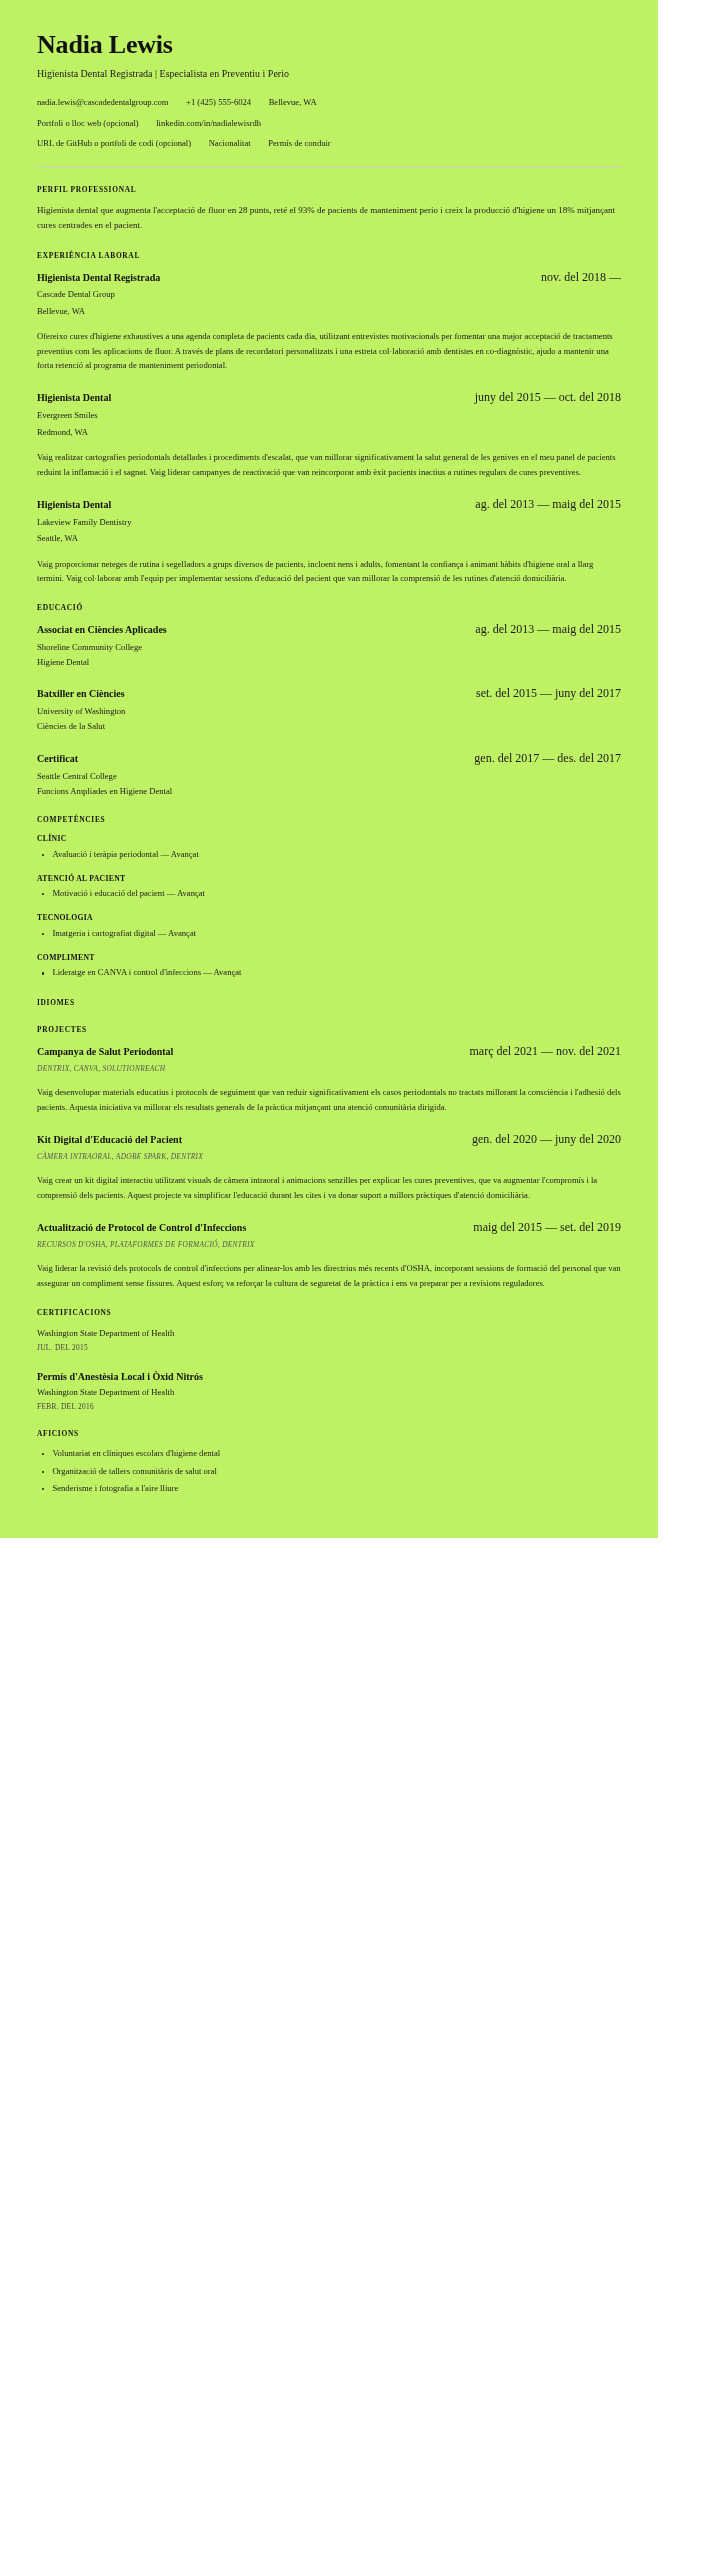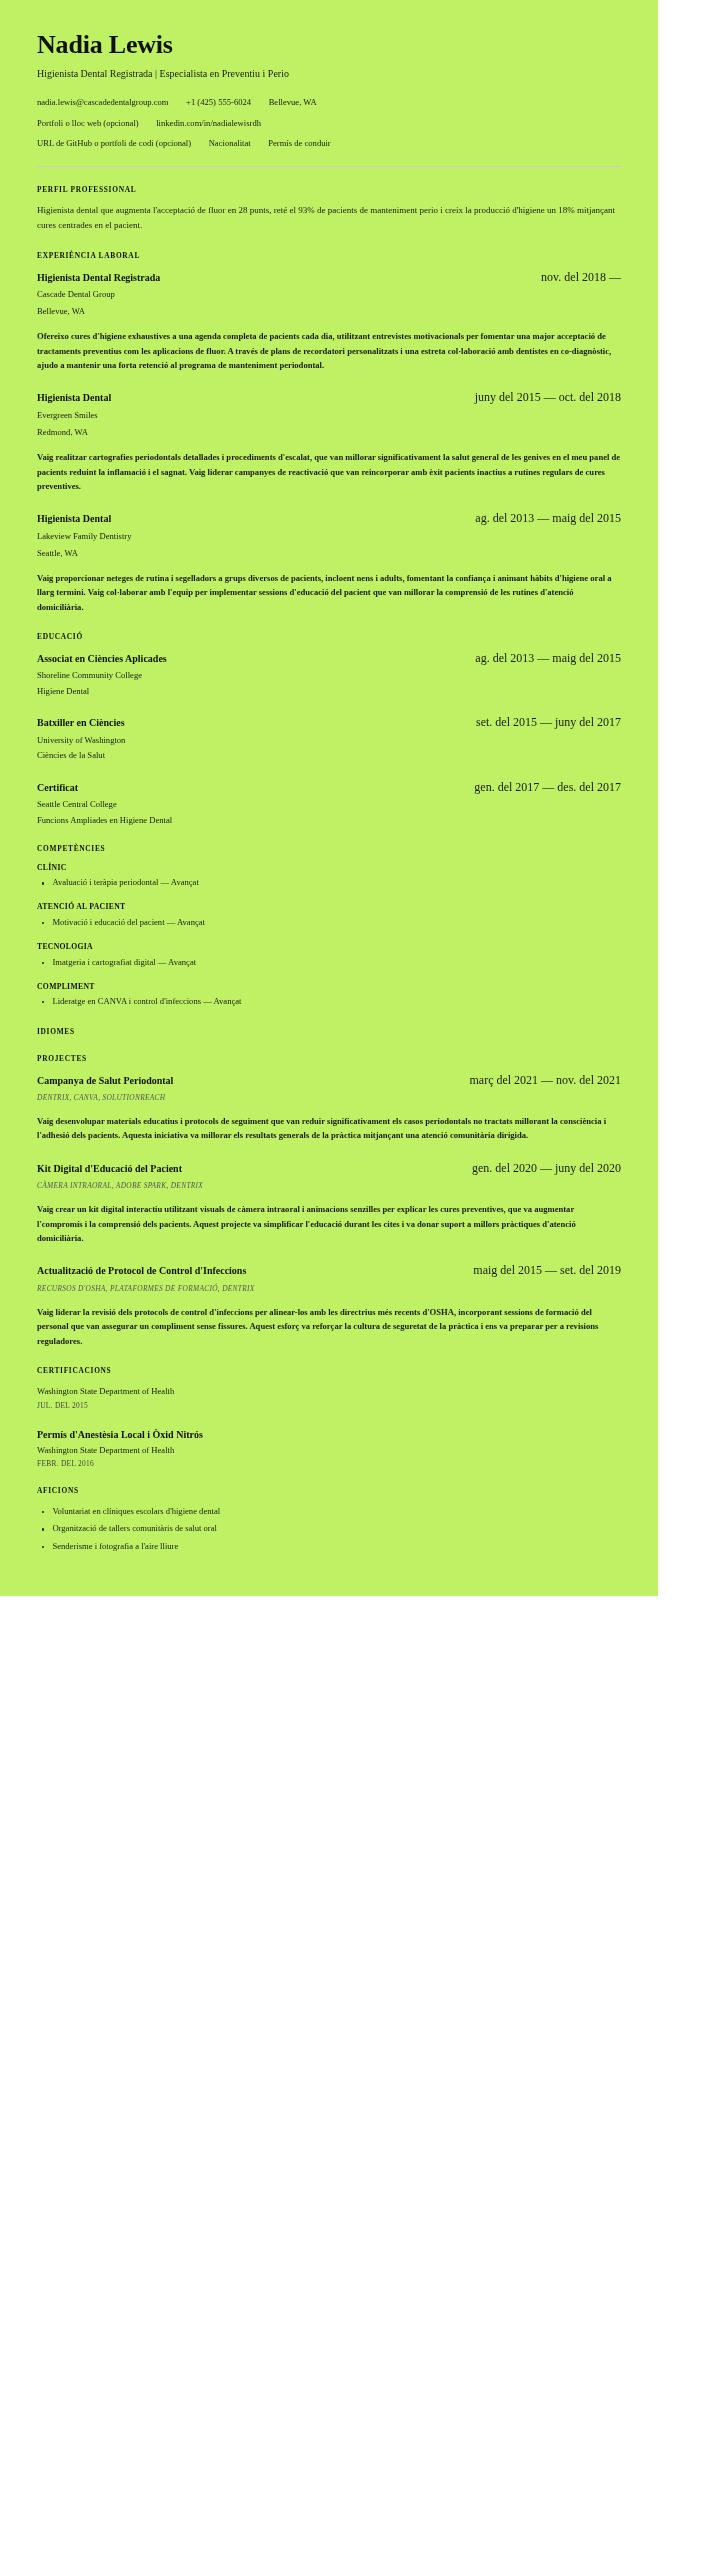--- a/index.html
+++ b/index.html
@@ -117,21 +117,20 @@
     line-height: 1.45;
     margin: 3px 0 0 0;
     color: #1a1a1a;
   }
   .entry-body {
     font-size: 8.6px;
     line-height: 1.68;
     margin: 12px 0 0 0;
     color: #1a1a1a;
     max-width: 598px;
-    font-weight: bold;
   }
   .entry-stack {
     font-size: 7.4px;
     letter-spacing: 0.3px;
     text-transform: uppercase;
     color: #555555;
     margin: 4.7px 0 0 0;
     font-style: italic;
   }
   .entry-meta {

